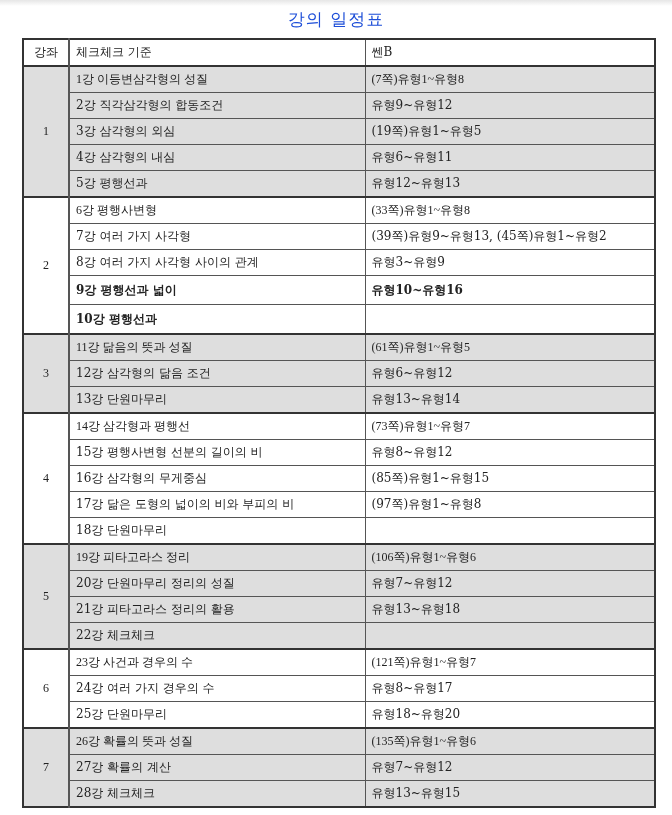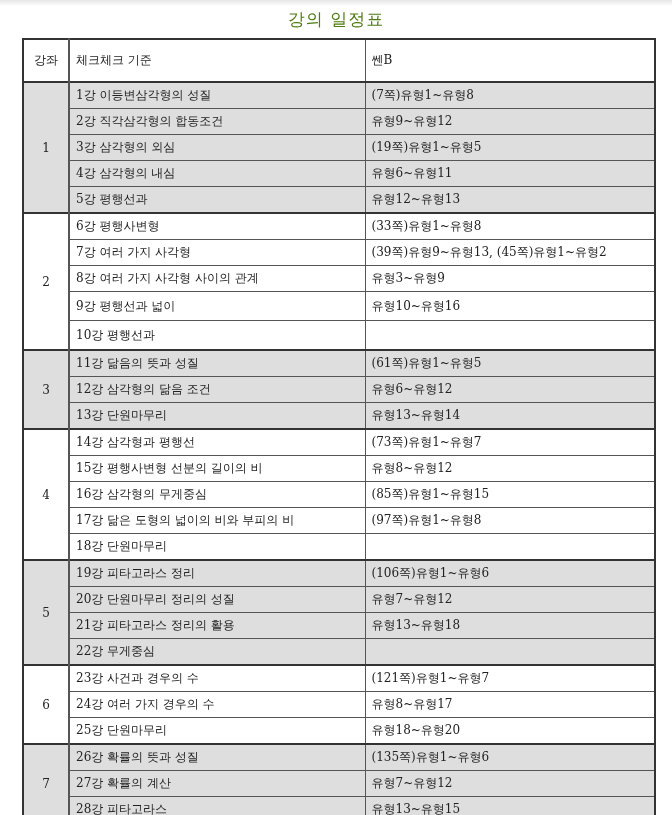--- a/index.html
+++ b/index.html
@@ -7,21 +7,21 @@
     width: 672px; height: 815px; background: #ffffff; position: relative; overflow: hidden;
     font-family: "DejaVu Serif", "Liberation Serif", serif;
     color: #222;
   }
   .topshade {
     position: absolute; left: 0; top: 0; width: 672px; height: 6px;
     background: linear-gradient(#e6e6e6, #ffffff);
   }
   .title {
     position: absolute; left: 0; top: 8px; width: 672px; text-align: center;
-    font-size: 17px; letter-spacing: 1px; color: #4d7c0f;
+    font-size: 17px; letter-spacing: 1px; color: #1d4ed8;
   }
   table.sched {
     position: absolute; left: 22px; top: 38px; width: 632px;
     border-collapse: collapse; table-layout: fixed;
     border: 2px solid #333;
     font-size: 12px;
   }
   table.sched col.c1 { width: 46px; }
   table.sched col.c2 { width: 296px; }
   table.sched col.c3 { width: 290px; }
@@ -29,26 +29,26 @@
     border: 1px solid #555;
     padding: 0 0 0 6px;
     height: 25px;
     text-align: left;
     font-weight: normal;
     white-space: nowrap;
     overflow: hidden;
     color: #222;
   }
   table.sched th { height: 25px; background: #fff; }
-  table.sched th.lec, table.sched td.lec { text-align: center; padding: 8px; }
-  table.sched tr.group-start td { border-top: 2px solid #333; }
+  table.sched th.lec, table.sched td.lec { text-align: center; padding: 0; }
+  table.sched tr.group-start td { border-top: 2px solid #333; font-family: Liberation Serif, serif; }
   table.sched td.lec { border-right: 2px solid #555; }
   table.sched th.lec { border-right: 2px solid #555; }
   table.sched tr.shaded td { background: #dedede; }
-  table.sched tr.tall td { height: 28px; }
+  table.sched tr.tall td { height: 28px; font-weight: bold; }
 </style>
 </head>
 <body>
 
 <div class="topshade"></div>
 <div class="title">강의 일정표</div>
 
 <table class="sched">
   <colgroup>
       <col class="c1">
@@ -146,21 +146,21 @@
       </tr>
       <tr class="shaded">
         <td>20강 단원마무리 정리의 성질</td>
         <td>유형7~유형12</td>
       </tr>
       <tr class="shaded">
         <td>21강 피타고라스 정리의 활용</td>
         <td>유형13~유형18</td>
       </tr>
       <tr class="shaded">
-        <td>22강 무게중심</td>
+        <td>22강 체크체크</td>
         <td></td>
       </tr>
       <tr class="group-start">
         <td class="lec" rowspan="3">6</td>
         <td>23강 사건과 경우의 수</td>
         <td>(121쪽)유형1~유형7</td>
       </tr>
       <tr class="">
         <td>24강 여러 가지 경우의 수</td>
         <td>유형8~유형17</td>
@@ -172,17 +172,17 @@
       <tr class="group-start shaded">
         <td class="lec" rowspan="3">7</td>
         <td>26강 확률의 뜻과 성질</td>
         <td>(135쪽)유형1~유형6</td>
       </tr>
       <tr class="shaded">
         <td>27강 확률의 계산</td>
         <td>유형7~유형12</td>
       </tr>
       <tr class="shaded">
-        <td>28강 피타고라스</td>
+        <td>28강 체크체크</td>
         <td>유형13~유형15</td>
       </tr>
     </tbody>
 </table>
 
 </body></html>

